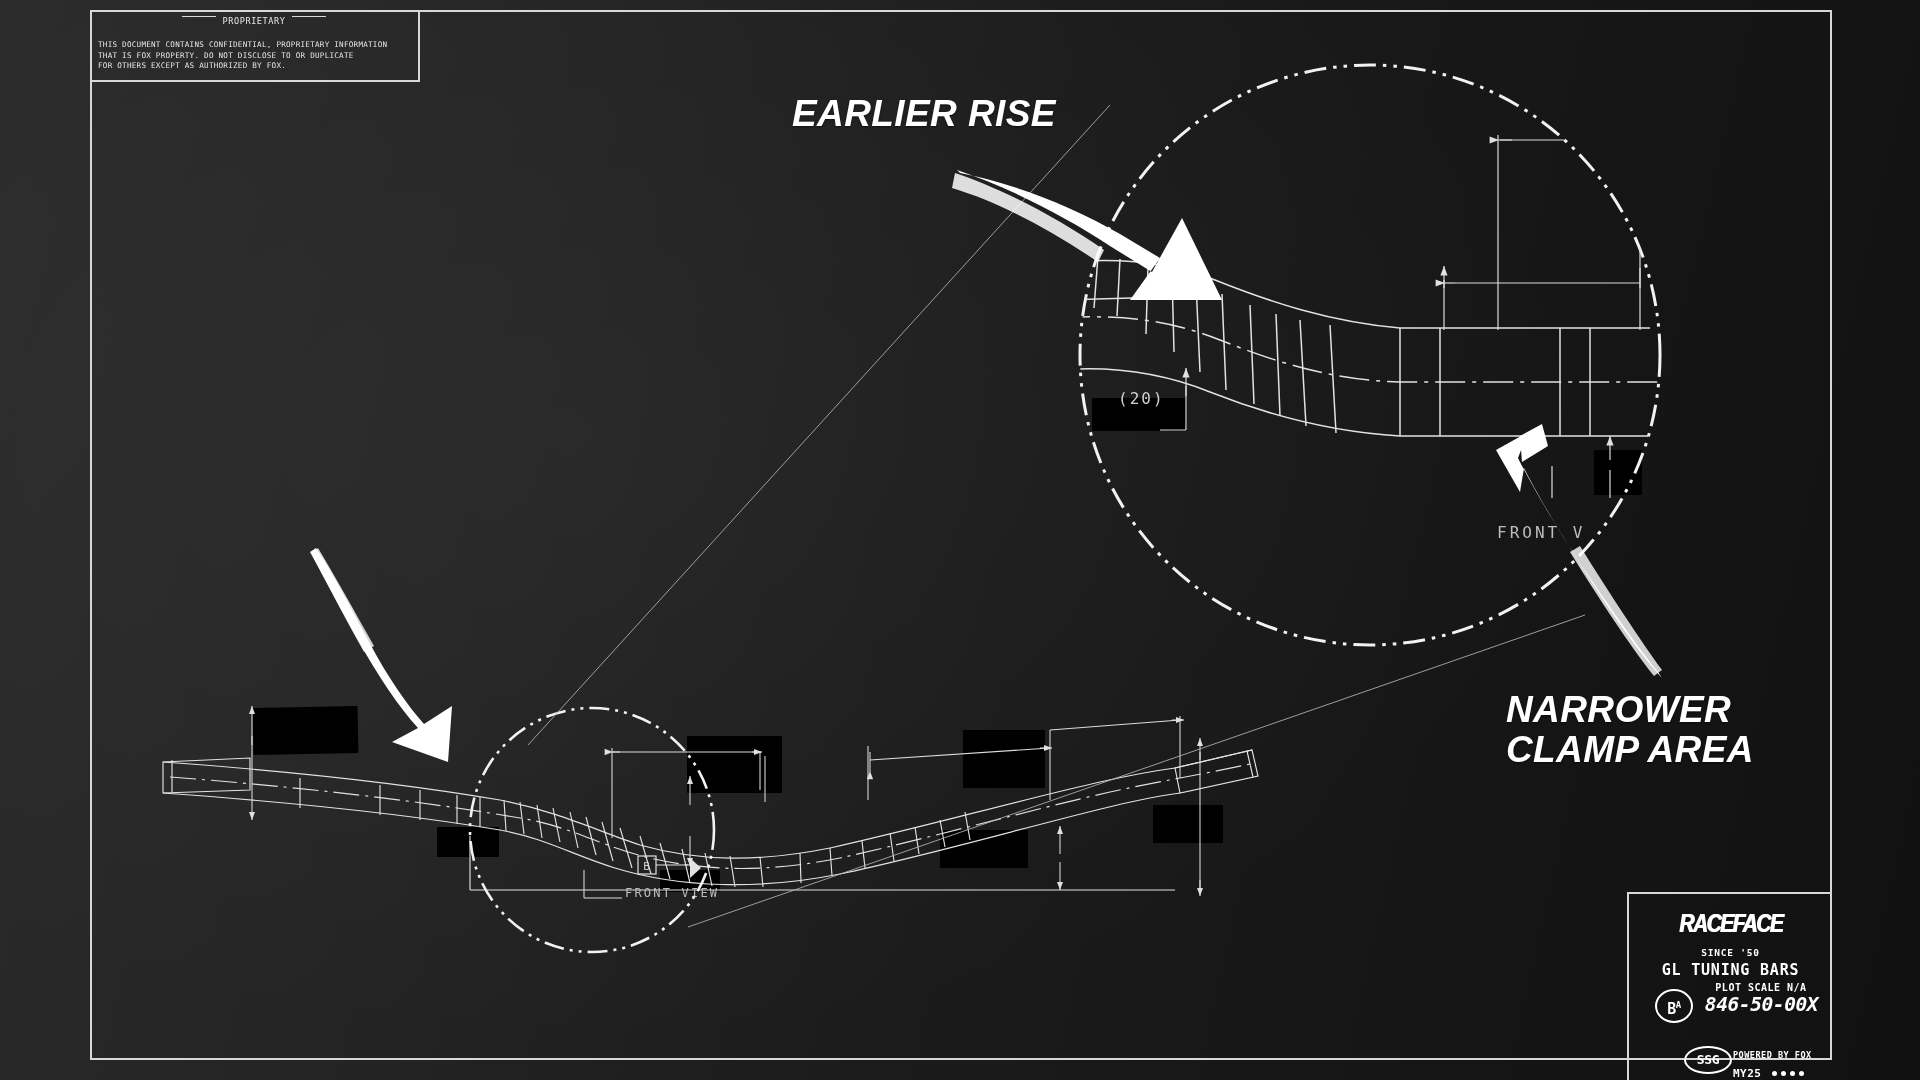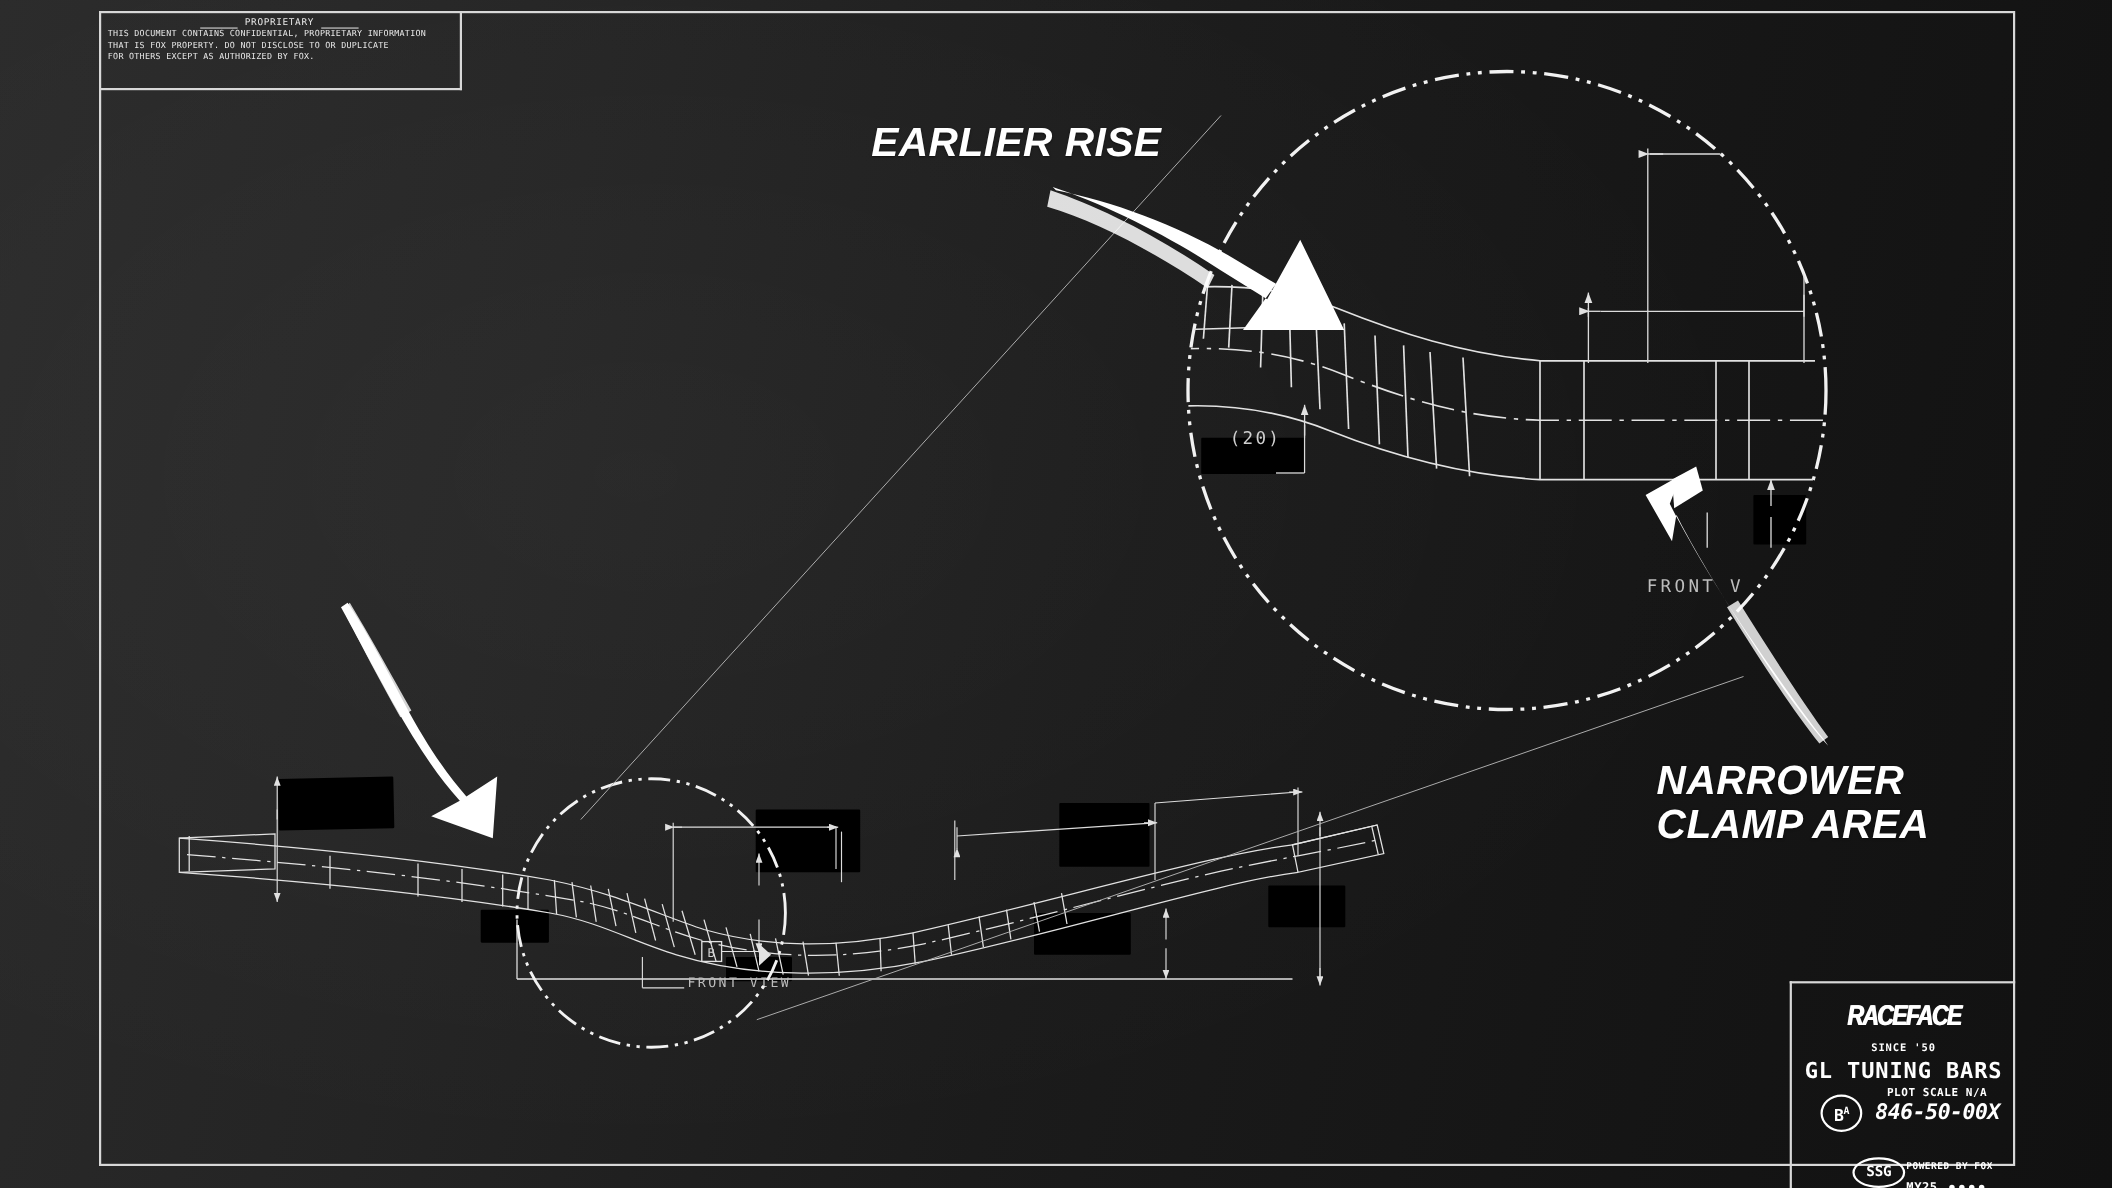--- a/index.html
+++ b/index.html
@@ -60,23 +60,23 @@
     box-sizing: border-box;
     z-index: 4;
     padding: 6px 8px 0 8px;
     color: #e8e8e8;
     font-family: "DejaVu Sans Mono", monospace;
   }
   .prop-title {
     text-align: center;
     font-size: 8.5px;
     letter-spacing: 0.6px;
-    margin-bottom: 0;
+    margin-bottom: 14px;
     display: flex;
-    align-items: flex-end;
+    align-items: flex-start;
     justify-content: center;
     gap: 7px;
     white-space: nowrap;
   }
   .prop-title .rule {
     display: block;
     width: 34px;
     height: 1px;
     background: #d8d8d8;
   }
@@ -113,21 +113,21 @@
     color: #ffffff;
     text-shadow: 1px 0 0 #ffffff;
   }
   .rf-since {
     font-size: 9.5px;
     letter-spacing: 0.8px;
     margin-top: 10px;
     font-weight: 700;
   }
   .rf-product {
-    font-size: 20px;
+    font-size: 15px;
     letter-spacing: 0.8px;
     font-weight: 700;
     margin-top: 3px;
   }
   .rf-row {
     position: relative;
     margin-top: 2px;
     height: 44px;
   }
   .rf-badge-ba {
@@ -212,21 +212,21 @@
     color: #ffffff;
     font-family: "Liberation Sans", sans-serif;
     font-weight: 700;
     font-style: italic;
     letter-spacing: 0.4px;
     line-height: 1.08;
     z-index: 6;
     white-space: pre-line;
     text-shadow: 0 1px 2px rgba(0,0,0,0.55);
   }
-  #callout-earlier-rise { left: 792px; top: 94px; font-size: 37px; margin-top: 16px; }
+  #callout-earlier-rise { left: 792px; top: 94px; font-size: 37px; }
   #callout-quicker-taper { left: 188px; top: 490px; font-size: 37px; }
   #callout-narrower-clamp { left: 1506px; top: 690px; font-size: 37px; }
 
   
   .redact {
     position: absolute;
     background: #000000;
     z-index: 5;
     border-radius: 1px;
   }

